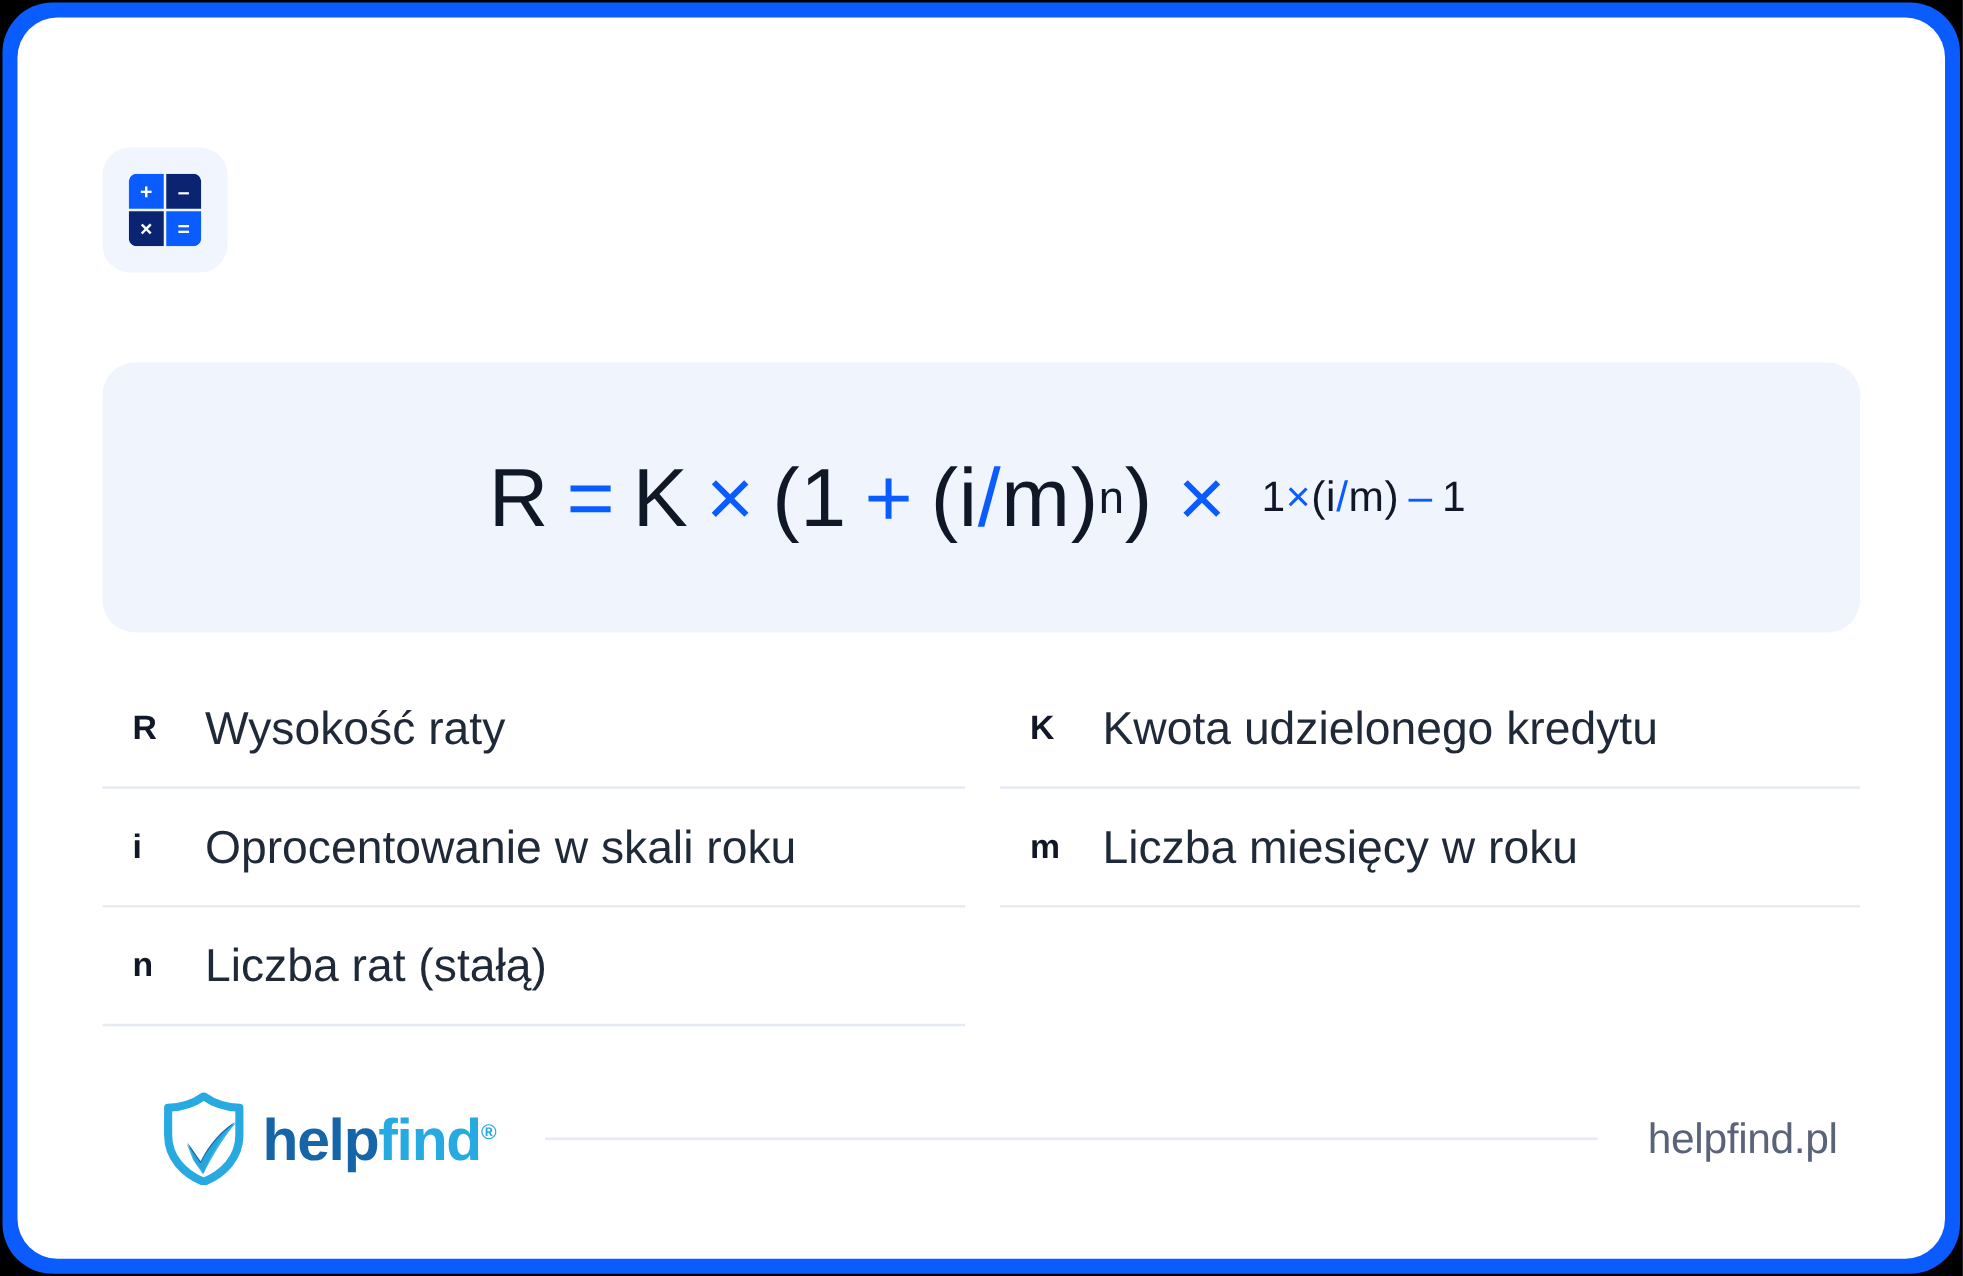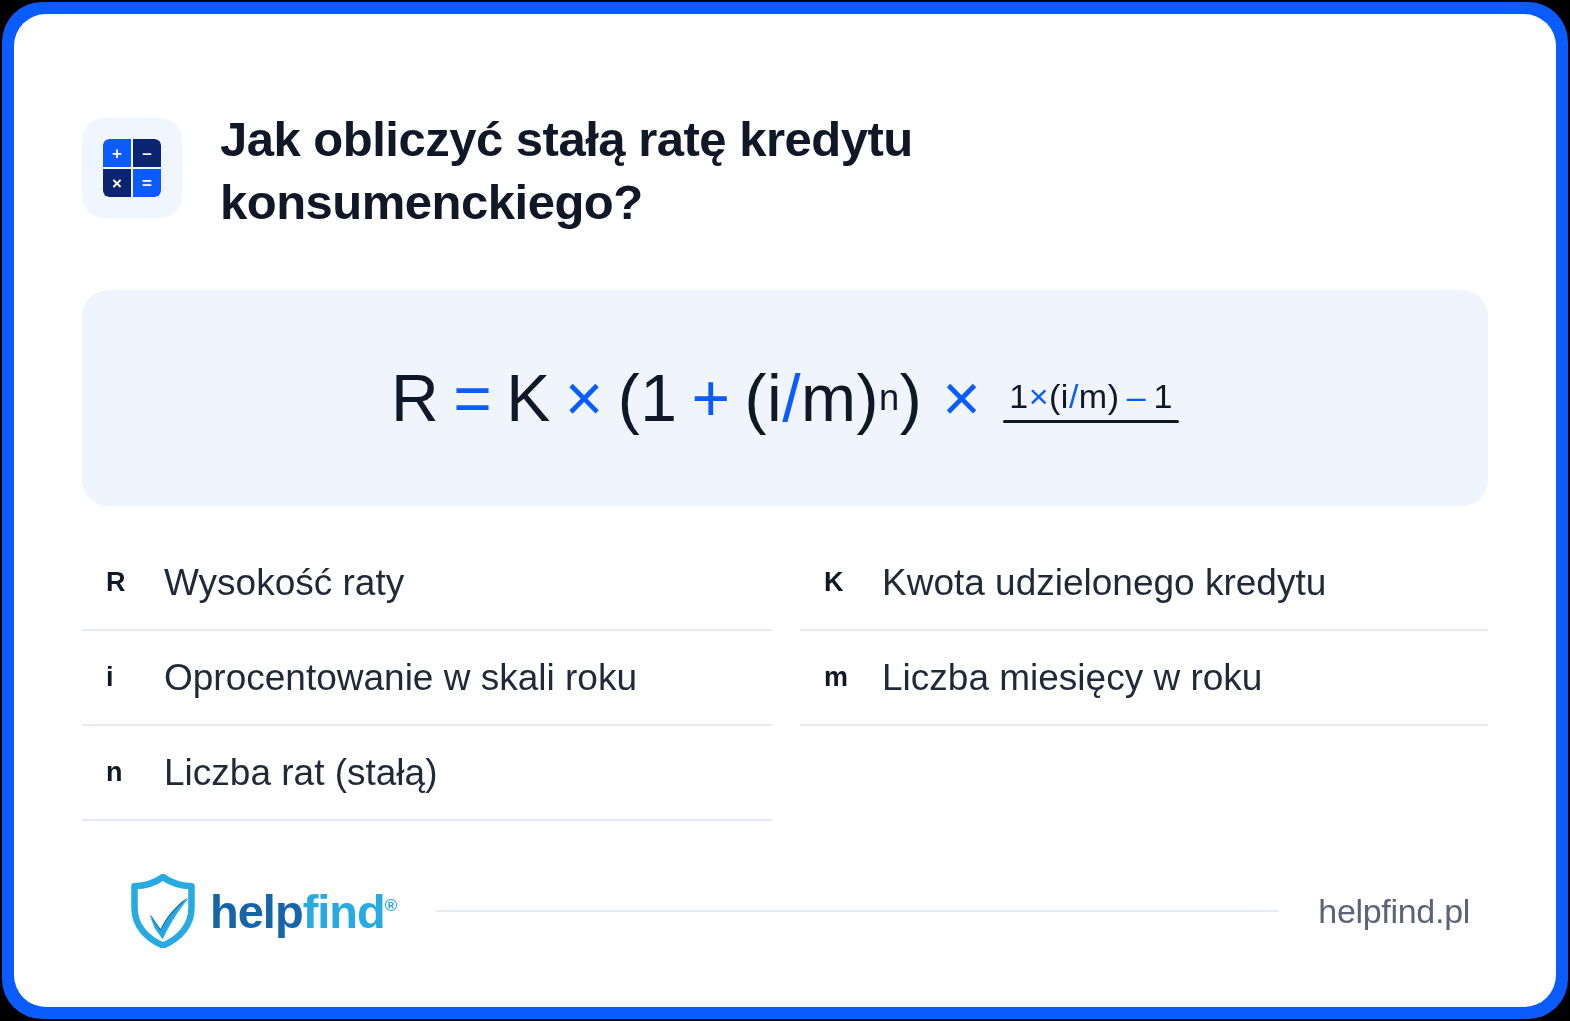--- a/index.html
+++ b/index.html
@@ -129,21 +129,21 @@
   .formula .sp { display: inline-block; width: 14px; }
   .formula .spw { display: inline-block; width: 20px; }
   .sup {
     font-size: 0.55em;
     vertical-align: super;
     line-height: 0;
   }
 
   .fraction {
     display: inline-flex;
-    flex-direction: column;
+    flex-direction: row;
     align-items: stretch;
     font-size: 34px;
     font-weight: 500;
     margin-left: 22px;
     position: relative;
     top: 0px;
   }
   .frac-num, .frac-den {
     text-align: center;
     padding: 4px 6px;
@@ -261,21 +261,20 @@
             <span class="calc-glyph">–</span>
           </div>
           <div class="calc-cell dark bl">
             <span class="calc-glyph">×</span>
           </div>
           <div class="calc-cell light br">
             <span class="calc-glyph">=</span>
           </div>
         </div>
       </div>
-      <h1 class="title">Jak obliczyć stałą ratę kredytu konsumenckiego?</h1>
     </div>
 
     <div class="formula-panel">
       <div class="formula">
         <span>R</span>
         <span class="sp"></span>
         <span class="op">=</span>
         <span class="sp"></span>
         <span>K</span>
         <span class="sp"></span>

